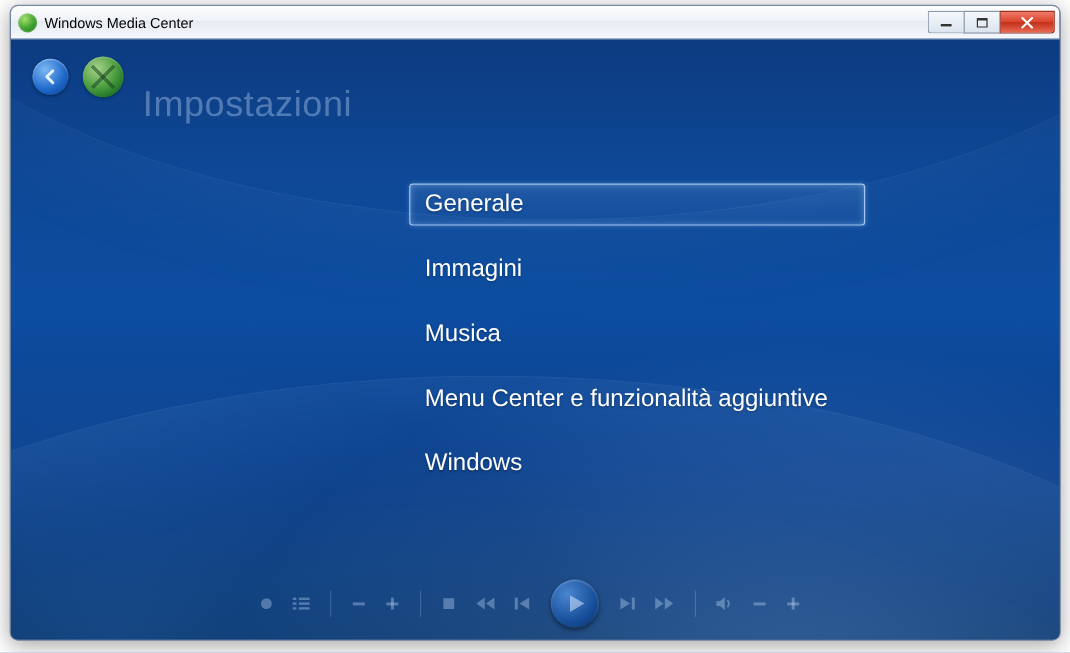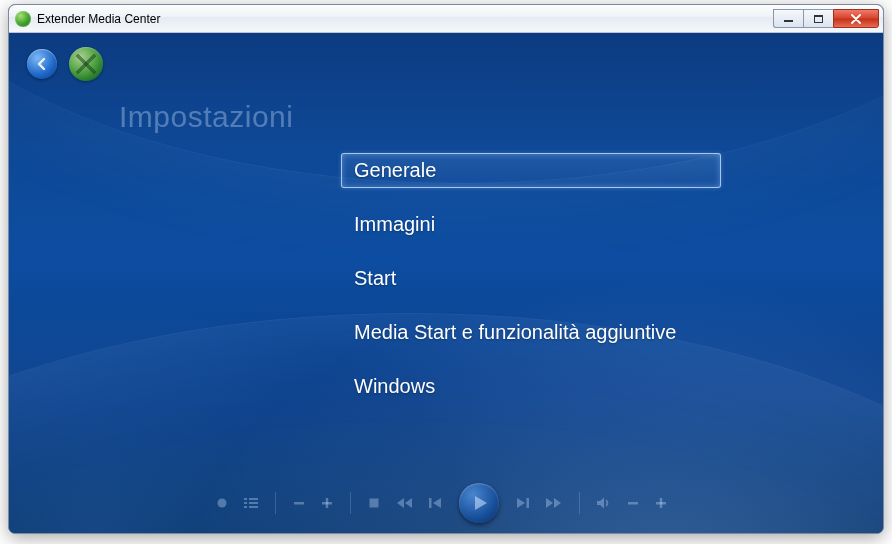--- a/index.html
+++ b/index.html
@@ -122,21 +122,20 @@
       linear-gradient(-45deg, transparent 46%, rgba(20,60,10,0.5) 46% 54%, transparent 54%);
   }
 
   .page-heading {
     position: absolute;
     top: 38px; left: 110px;
     font-size: 30px;
     font-weight: 300;
     color: rgba(210,228,255,0.35);
     letter-spacing: 0.5px;
-    margin-top: 29px;
   }
 
   .menu {
     position: absolute;
     top: 120px;
     left: 332px;
     width: 380px;
   }
   .menu-item {
     font-size: 20px;
@@ -185,21 +184,21 @@
     margin: 0 2px;
   }
 </style>
 </head>
 <body>
 
 <div class="window">
 
   <div class="titlebar">
     <div class="app-icon"></div>
-    <div class="title">Extender Media Center</div>
+    <div class="title">Windows Media Center</div>
     <div class="win-controls">
       <div class="win-btn min">
           <div class="min-sym"></div>
         </div>
       <div class="win-btn max">
           <div class="max-sym"></div>
         </div>
       <div class="win-btn close">
         <svg width="12" height="10" viewBox="0 0 12 10">
             <path d="M2 1 L10 9 M10 1 L2 9" stroke="#fff" stroke-width="1.8" stroke-linecap="round"></path>
@@ -217,22 +216,22 @@
           </svg>
       </div>
       <div class="wmc-logo"></div>
     </div>
 
     <div class="page-heading">Impostazioni</div>
 
     <div class="menu">
       <div class="menu-item selected">Generale</div>
       <div class="menu-item">Immagini</div>
-      <div class="menu-item">Start</div>
-      <div class="menu-item">Media Start e funzionalità aggiuntive</div>
+      <div class="menu-item">Musica</div>
+      <div class="menu-item">Menu Center e funzionalità aggiuntive</div>
       <div class="menu-item">Windows</div>
     </div>
 
     <div class="transport">
       <div class="tb">
         <svg width="14" height="14" viewBox="0 0 14 14">
             <circle cx="7" cy="7" r="4.5" fill="currentColor"></circle>
           </svg>
       </div>
       <div class="tb">

